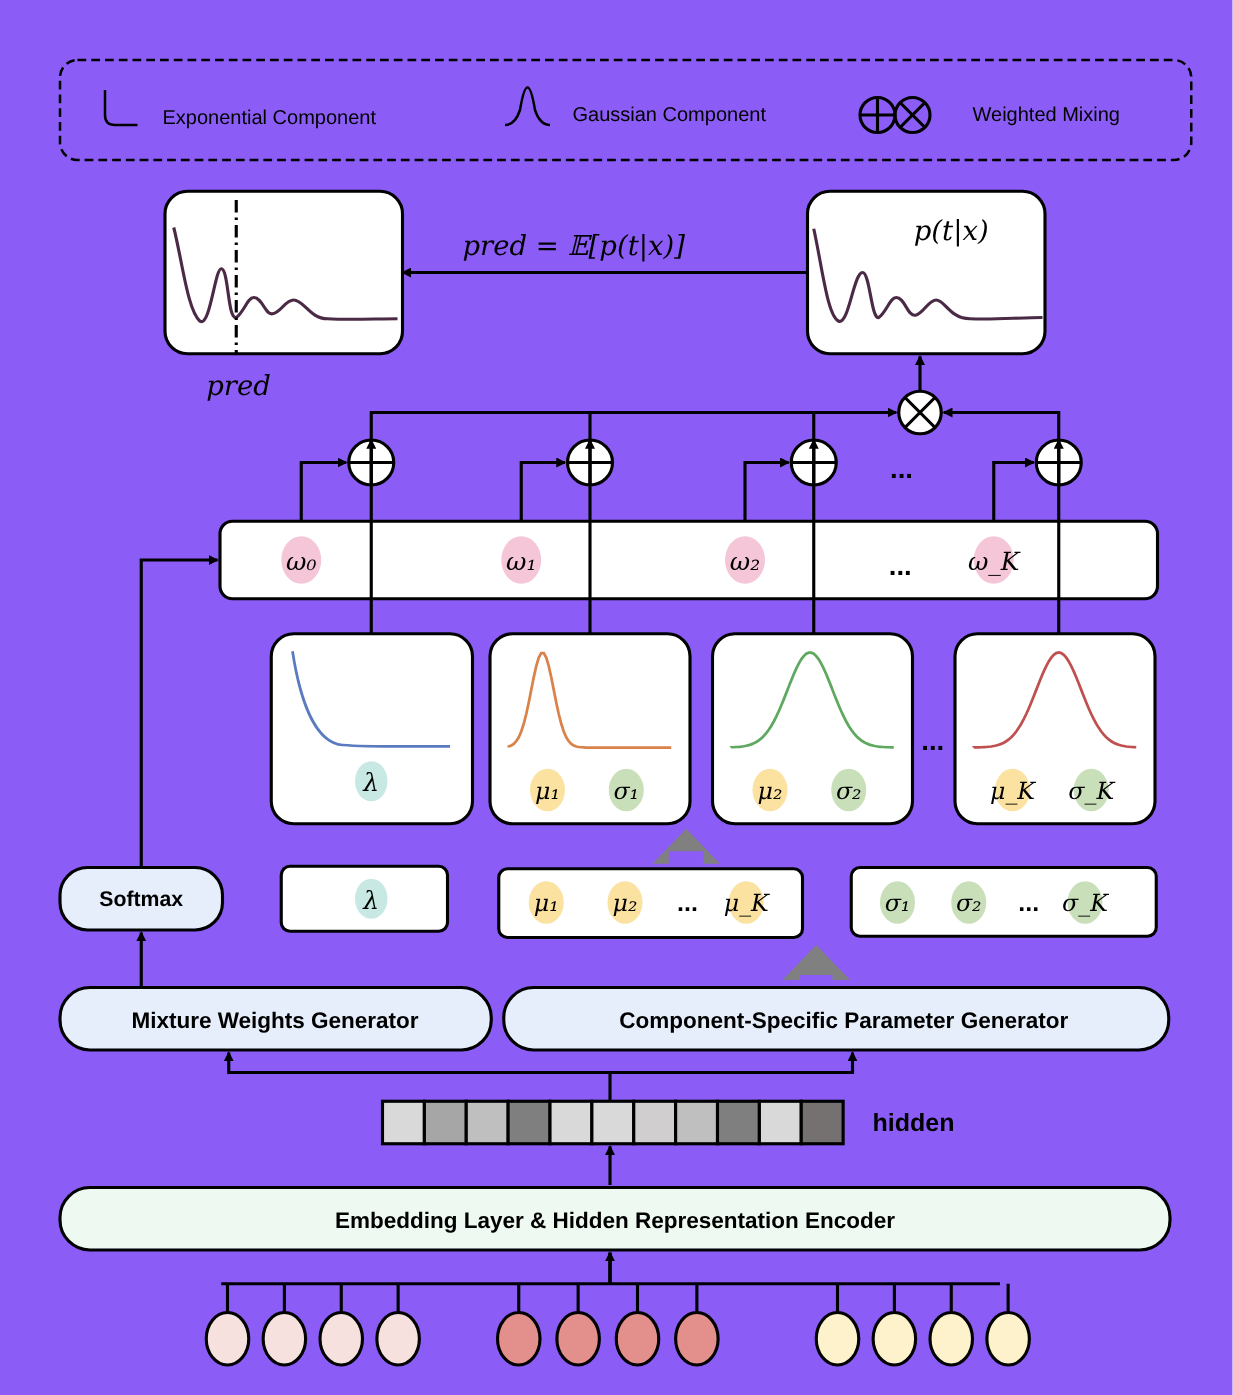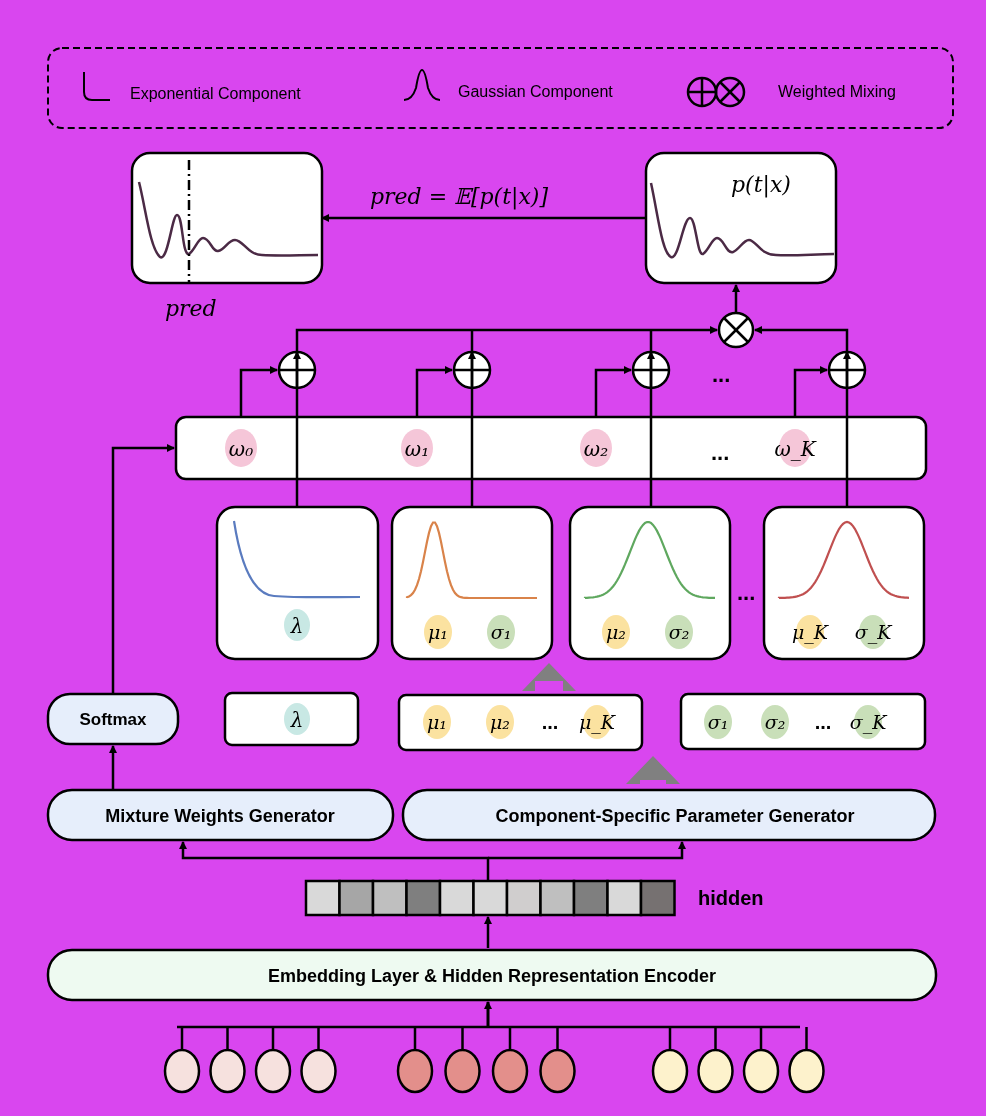--- a/index.html
+++ b/index.html
@@ -1,16 +1,16 @@
 <!DOCTYPE html>
 <html><head>
 <meta charset="utf-8">
 <style>
   html,body{margin:0;padding:0;background:#fff;}
-  #stage{position:relative;width:986px;height:1116px;overflow:hidden;background:#d946ef;}
+  #stage{position:relative;width:986px;height:1116px;overflow:hidden;background:#8b5cf6;}
   svg{position:absolute;left:0;top:0;}
   .lbl{font-family:"Liberation Sans","DejaVu Sans",sans-serif;}
   .math{font-family:"DejaVu Serif","Liberation Serif",serif;font-style:italic;}
 </style>
 </head>
 <body>
 
 <div id="stage">
 <svg width="986" height="1116" viewBox="0 0 986 1116" xmlns="http://www.w3.org/2000/svg">
   <defs>

